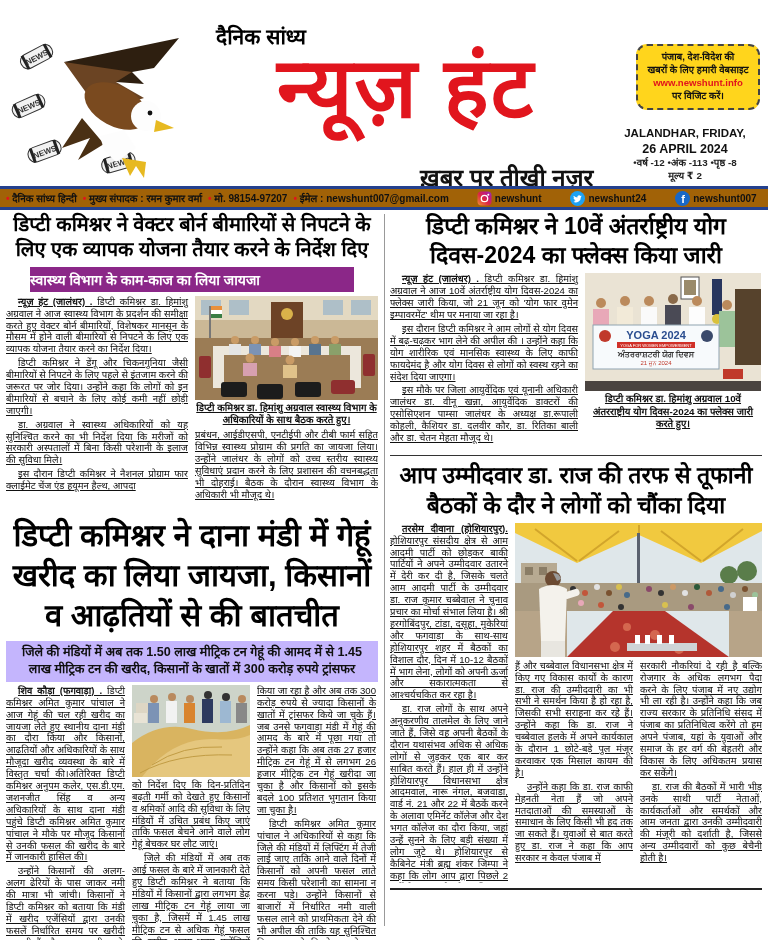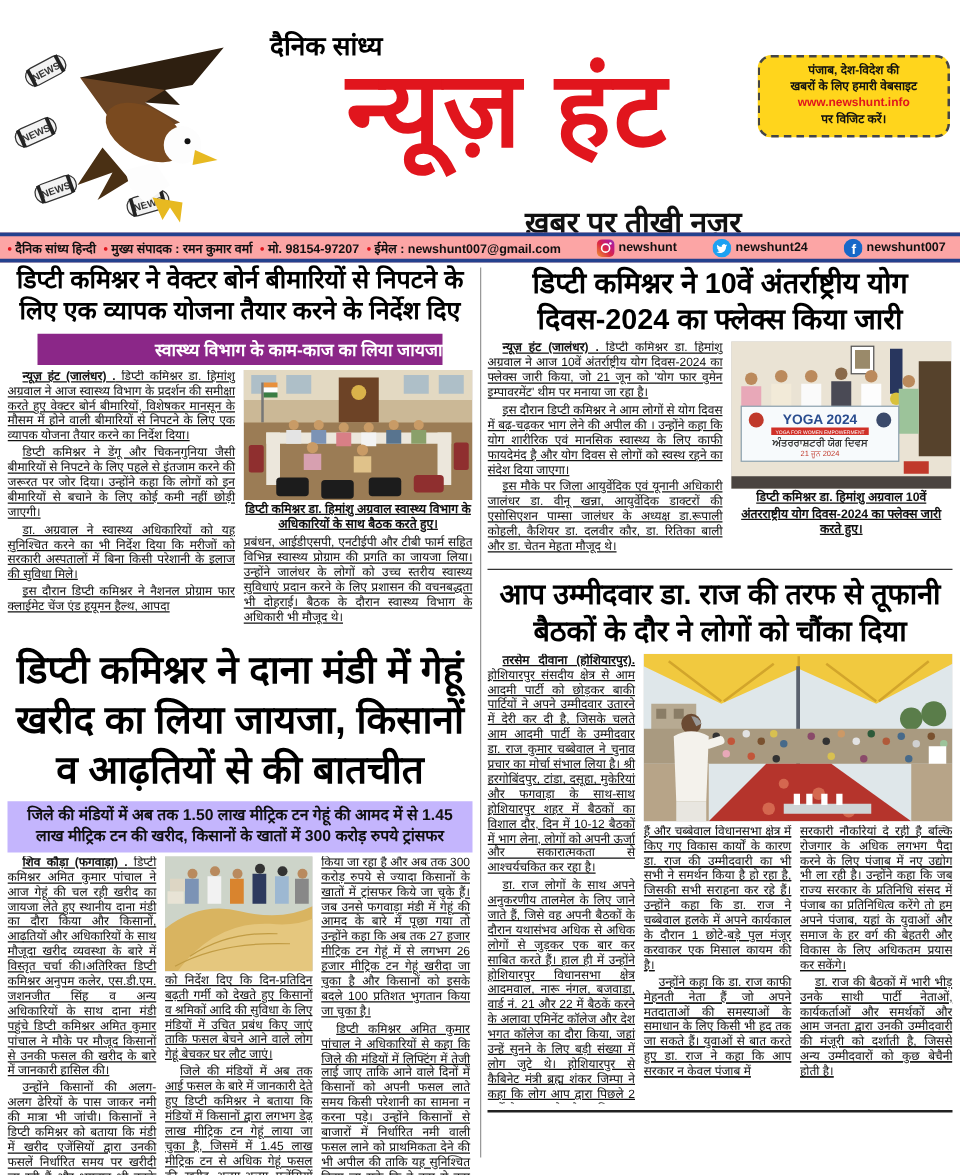--- a/index.html
+++ b/index.html
@@ -5,43 +5,43 @@
   html,body{margin:0;padding:0;background:#e9e9e9;}
   .page{position:relative;width:768px;height:940px;background:#fff;margin:0 auto;
         font-family:"Liberation Sans","DejaVu Sans",sans-serif;color:#111;overflow:hidden;}
   .abs{position:absolute;}
   
   .edition{left:216px;top:22px;font-size:21px;font-weight:bold;color:#000;}
   .nameplate{left:188px;top:34px;width:436px;height:128px;text-align:center;
              font-size:84px;font-weight:800;color:#e1151d;line-height:1.3;letter-spacing:2px;}
   .tagline{left:420px;top:160px;width:210px;font-size:24px;font-weight:bold;}
   .promo{right:8px;top:44px;width:118px;background:#ffd51c;border:2px dashed #444;border-radius:11px;
-         padding:5px 16px;text-align:center;font-size:9.6px;font-weight:bold;line-height:1.35;}
+         padding:5px 1px;text-align:center;font-size:9.6px;font-weight:bold;line-height:1.35;}
   .promo .url{color:#e1151d;}
   .dateline{right:4px;top:126px;width:158px;text-align:center;line-height:1.3;}
   .dl1{font-size:11.5px;font-weight:bold;}
   .dl2{font-size:12.5px;font-weight:bold;}
   .dl3,.dl4{font-size:9.8px;font-weight:bold;color:#222;}
   
   .infobar{left:0;top:186px;width:768px;height:24px;border-top:3px solid #24418e;border-bottom:3px solid #24418e;
-           display:flex;align-items:center;padding:0 6px;box-sizing:border-box;gap:8px;background:#fca5a5;}
+           display:flex;align-items:center;padding:0 6px;box-sizing:border-box;gap:8px;background:#a16207;}
   .ib-left{display:flex;gap:6px;font-size:10px;font-weight:bold;white-space:nowrap;}
   .ib-seg::before{content:"• ";color:#e1151d;}
   .ib-social{display:flex;align-items:center;gap:9px;margin-left:auto;}
   .soc{display:flex;align-items:center;gap:3px;font-size:10px;font-weight:bold;padding-left:20px;}
   
   .half-left{left:6px;top:212px;width:372px;}
   .half-right{left:390px;top:212px;width:372px;}
   .vdivider{left:384px;top:214px;width:1px;height:712px;background:#999;}
   .headline{font-weight:bold;text-align:center;line-height:1.27;color:#000;}
   .h-health{font-size:20px;}
   .h-wheat{font-size:31px;line-height:1.3;margin-top:6px;}
   .h-yoga{font-size:23px;}
   .h-aap{font-size:23px;margin-top:5px;}
-  .sub-purple{background:#8b2788;color:#fff;font-size:14px;font-weight:bold;text-align:right;
+  .sub-purple{background:#8b2788;color:#fff;font-size:14px;font-weight:bold;text-align:left;
               padding:3px 0;margin:4px 24px;}
   .sub-green{background:#c4b5fd;color:#101010;font-size:12.6px;font-weight:bold;text-align:center;
              padding:3px 8px;margin-top:4px;line-height:1.4;}
   .bodytxt{font-size:9.6px;line-height:1.24;text-align:justify;}
   .bodytxt p{margin:0 0 2px 0;text-indent:12px;}
   .byline{font-weight:bold;}
   .caption{font-size:9.8px;font-weight:bold;text-align:center;line-height:1.25;margin:2px 0 3px 0;}
   .cols{display:flex;gap:7px;overflow:hidden;margin-top:3px;text-decoration:underline;}
   .body1{height:214px;}
   .body2{height:260px;}
@@ -109,20 +109,26 @@
   <div class="abs nameplate">न्यूज़ हंट</div>
   <div class="abs tagline">ख़बर पर तीखी नज़र</div>
 
   <div class="abs promo">
     <div>पंजाब, देश-विदेश की</div>
     <div>खबरों के लिए हमारी वेबसाइट</div>
     <div class="url">www.newshunt.info</div>
     <div>पर विजिट करें।</div>
   </div>
 
+  <div class="abs dateline">
+    <div class="dl1">JALANDHAR, FRIDAY,</div>
+    <div class="dl2">26 APRIL 2024</div>
+    <div class="dl3">•वर्ष -12  •अंक -113  •पृष्ठ -8</div>
+    <div class="dl4">मूल्य ₹ 2</div>
+  </div>
 
   <div class="abs infobar">
     <div class="ib-left">
       <span class="ib-seg">दैनिक सांध्य हिन्दी</span>
       <span class="ib-seg">मुख्य संपादक : रमन कुमार वर्मा</span>
       <span class="ib-seg">मो. 98154-97207</span>
       <span class="ib-seg">ईमेल : newshunt007@gmail.com</span>
     </div>
     <div class="ib-social">
       <span class="soc">

